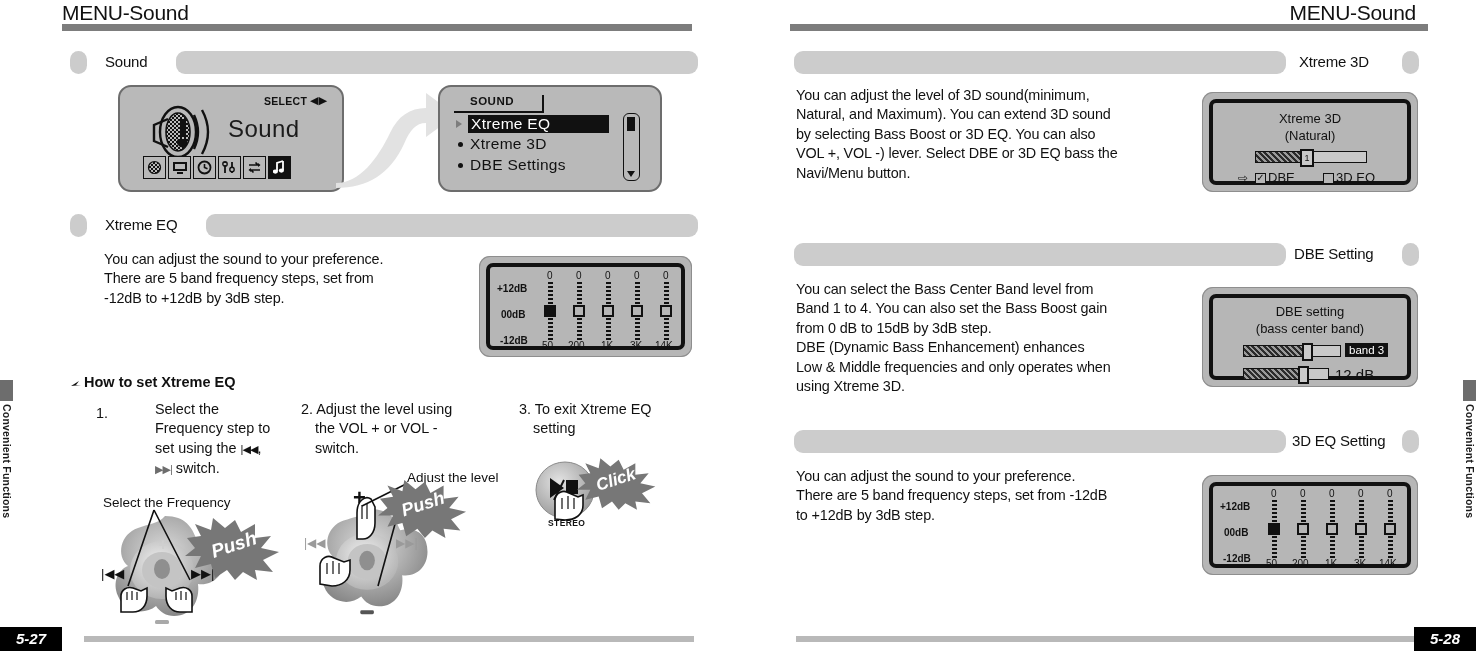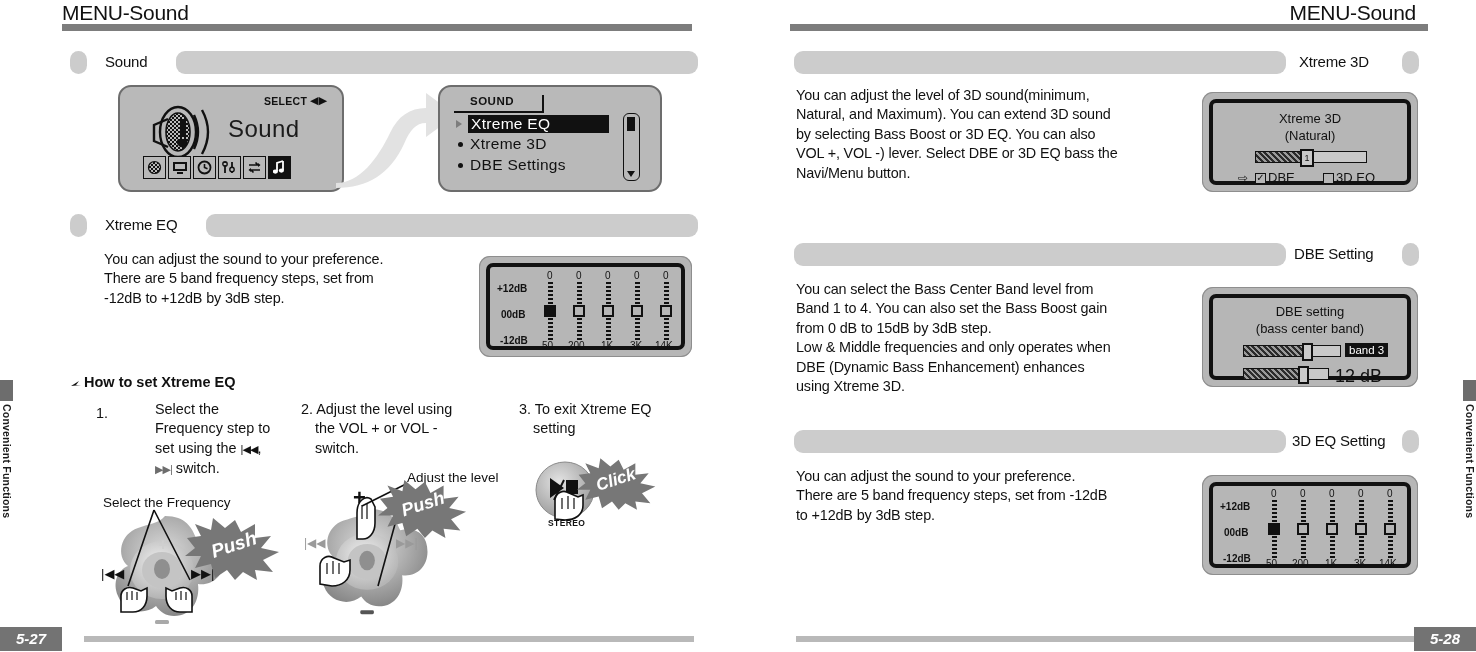--- a/index.html
+++ b/index.html
@@ -115,34 +115,34 @@
   .chk{
     position:absolute;width:11px;height:11px;border:1.6px solid #111;box-sizing:border-box;
     background:#b6b6b6;font-size:10px;line-height:8px;text-align:center;color:#111;
   }
   .cklbl{position:absolute;font-size:13px;color:#111;white-space:nowrap;}
   .pt-arrow{position:absolute;font-size:12px;color:#111;}
   .tagbox{
     position:absolute;background:#111;color:#fff;font-size:11.5px;padding:1px 4px;
     white-space:nowrap;
   }
-  .plainval{position:absolute;font-size:18px;color:#111;white-space:nowrap;}
+  .plainval{position:absolute;font-size:15px;color:#111;white-space:nowrap;}
   .burst{position:absolute;}
   .burst .btxt{
     position:absolute;color:#fff;font-style:italic;font-weight:bold;
     white-space:nowrap;text-align:center;
   }
   .cap-lbl{position:absolute;font-size:13.5px;color:#111;white-space:nowrap;}
   .stereo-lbl{position:absolute;font-size:8.5px;font-weight:bold;letter-spacing:.4px;color:#111;}
   .pm{position:absolute;color:#c9c9c9;font-weight:bold;}
   .skip-gl{position:absolute;color:#111;font-size:11px;}
 
   
   .pgnum{
-    position:absolute;background:#737373;color:#fff;font-weight:bold;font-style:italic;
+    position:absolute;background:#000000;color:#fff;font-weight:bold;font-style:italic;
     font-size:15px;text-align:center;line-height:24px;height:24px;width:62px;
   }
   .foot-rule{position:absolute;height:6px;background:#b9b9b9;}
 
   
   .sidetab{position:absolute;width:13px;}
   .sidetab .blk{position:absolute;width:13px;height:21px;background:#6d6d6d;top:0;}
   .sidetab .vtxt{
     position:absolute;top:24px;left:0;width:13px;
     writing-mode:vertical-rl;text-orientation:mixed;
@@ -486,22 +486,22 @@
   <div class="secbar" style="left:56px;top:243px;width:625px;">
     <div class="bar" style="left:0;width:492px;"></div>
     <div class="cap" style="left:608px;"></div>
     <div class="lbl" style="left:500px;">DBE Setting</div>
   </div>
 
   <div class="btext" style="left:58px;top:280px;width:405px;">
     <div>You can select the Bass Center Band level from</div>
     <div>Band 1 to 4. You can also set the Bass Boost gain</div>
     <div>from 0 dB to 15dB by 3dB step.</div>
+    <div>DBE (Dynamic Bass Enhancement) enhances</div>
     <div>Low &amp; Middle frequencies and only operates when</div>
-    <div>DBE (Dynamic Bass Enhancement) enhances</div>
     <div>using Xtreme 3D.</div>
   </div>
 
   <div class="lcd" style="left:464px;top:287px;width:216px;height:100px;">
     <div class="inner">
       <div class="c-title" style="left:0;right:0;top:6px;">DBE setting</div>
       <div class="c-title" style="left:0;right:0;top:23px;">(bass center band)</div>
 
       <div class="slider-h" style="left:30px;top:47px;width:98px;">
         <div class="fill" style="width:62px;"></div>

